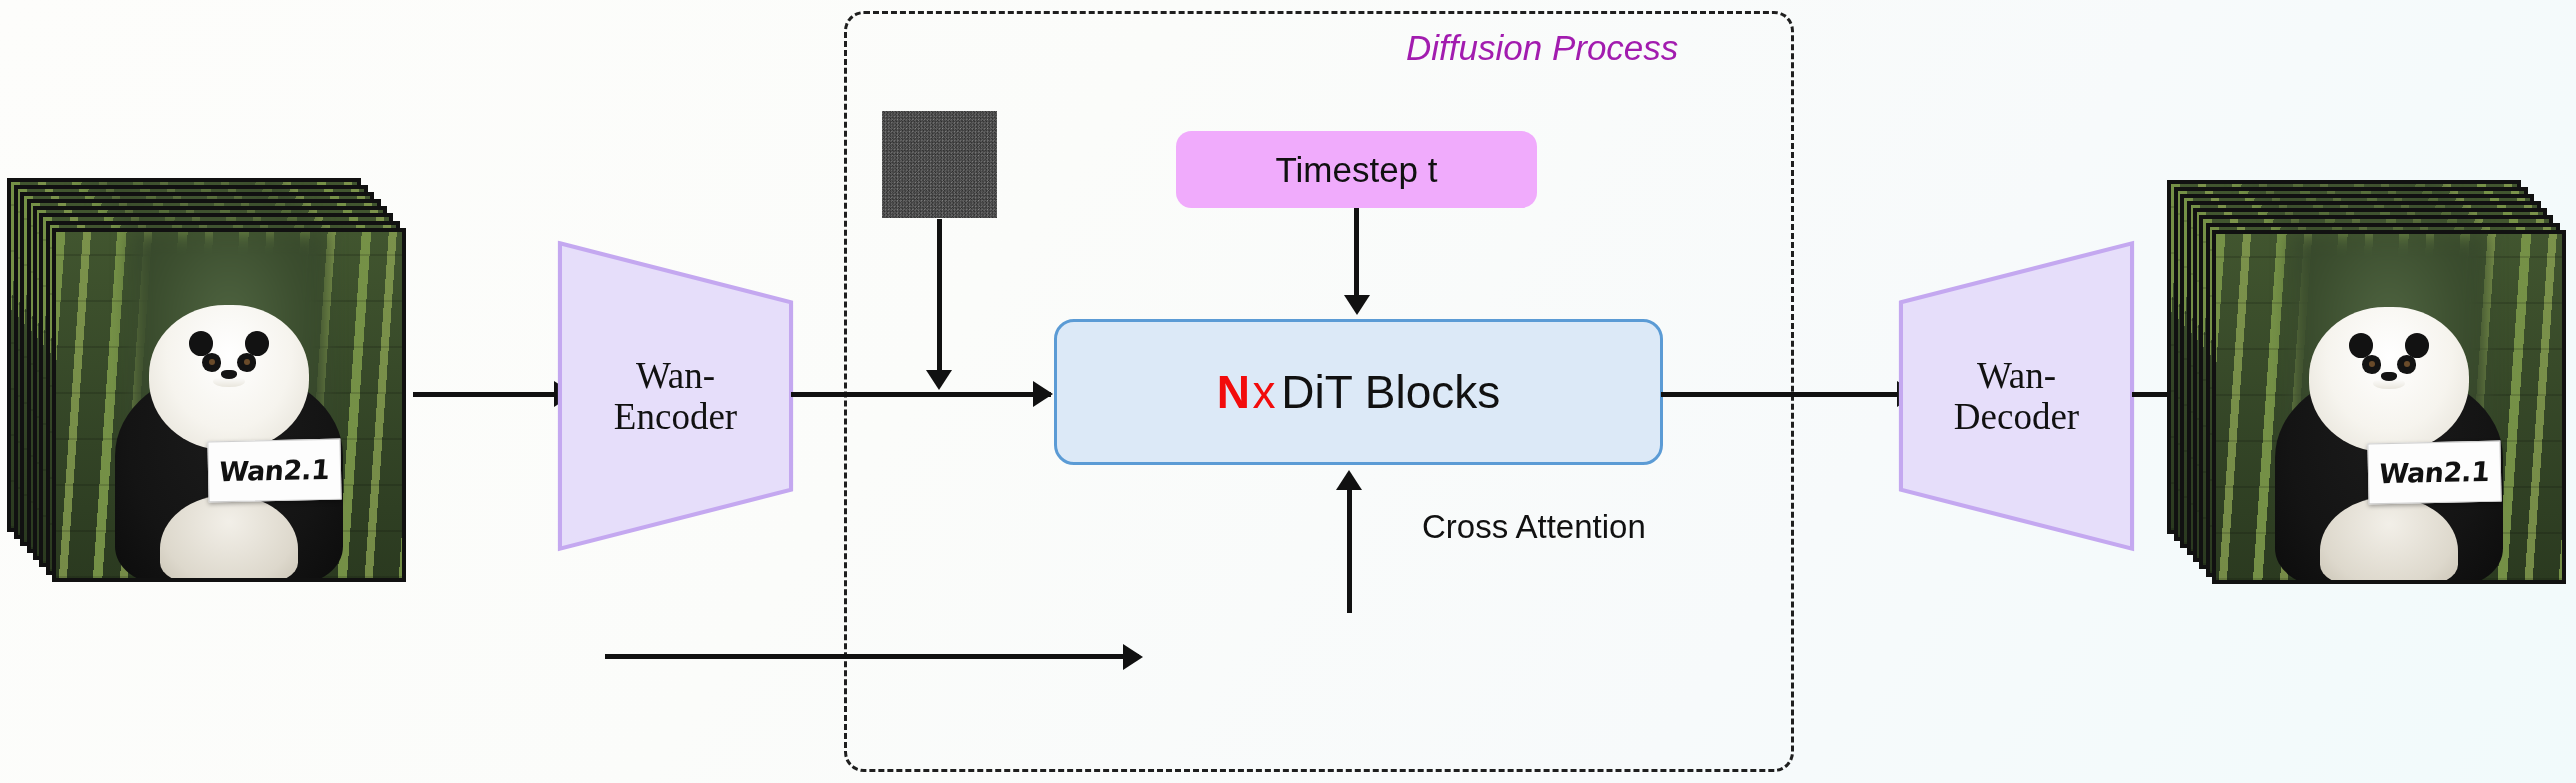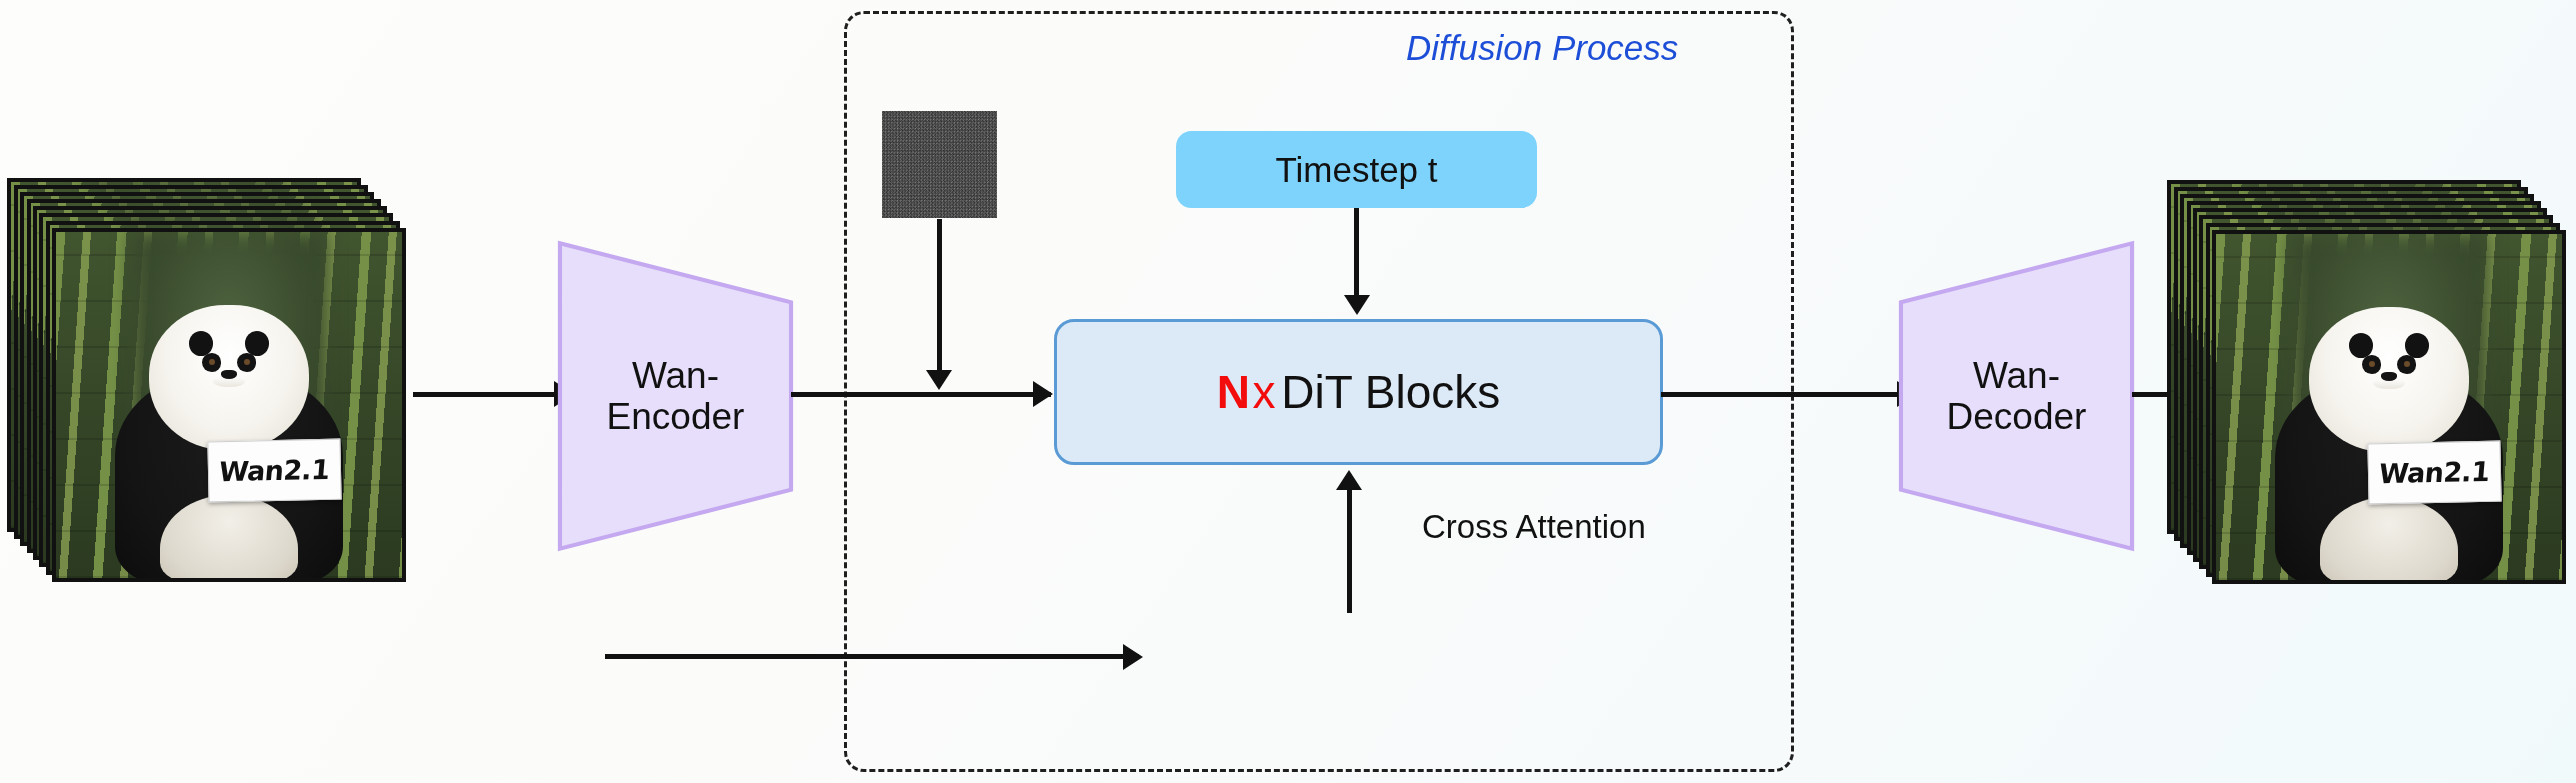--- a/index.html
+++ b/index.html
@@ -16,21 +16,21 @@
 
   
   .diffusion-box{
     left:844px;top:10.6px;width:950px;height:761px;
     border:3px dashed #1f1f1f;
     border-radius:20px;
     box-sizing:border-box;
   }
   .diffusion-label{
     left:1406px;top:28px;
-    font-size:35px;font-style:italic;color:#1d4ed8;
+    font-size:35px;font-style:italic;color:#a21caf;
     white-space:nowrap;letter-spacing:0px;
   }
 
   
   .stack{width:413px;height:402px;}
   .frame{
     position:absolute;width:354px;height:354px;
     border:4.1px solid #111;box-sizing:border-box;
     overflow:hidden;background:#2d3d28;
   }
@@ -126,21 +126,21 @@
   }
 
   
   .box{
     box-sizing:border-box;
     display:flex;align-items:center;justify-content:center;
     text-align:center;color:#111;
   }
   .timestep-box{
     left:1176px;top:131px;width:361px;height:77px;
-    background:#7dd3fc;border-radius:15.4px;
+    background:#f0abfc;border-radius:15.4px;
     font-size:35px;
   }
   .dit-box{
     left:1054px;top:319px;width:609px;height:146px;
     background:#dce9f7;border:3px solid #5b9bd5;border-radius:20px;
     font-size:46px;
   }
   .dit-box .n{color:#f20c0c;font-weight:700;}
   .dit-box .x{color:#f20c0c;font-weight:400;padding:0 5.9px 0 2.4px;}
   .umt5-box{
@@ -154,21 +154,21 @@
     font-size:31px;line-height:1.28;flex-direction:column;
     padding:0 15.4px;
   }
 
   
   .trap{position:absolute;}
   .trap svg{display:block;}
   .trap .lbl{
     position:absolute;inset:0;
     display:flex;flex-direction:column;align-items:center;justify-content:center;
-    font-size:37px;color:#111;line-height:1.12;pointer-events:none;
+    font-size:37px;color:#111;line-height:1.12;pointer-events:none;font-family:Liberation Serif, serif;
   }
 
   
   .hline{height:5.3px;background:#111;}
   .vline{width:5.3px;background:#111;}
   .arrowhead{
     width:0;height:0;border-top:13px solid transparent;border-bottom:13px solid transparent;
   }
   .arrow-right{border-left:20px solid #111;}
   .arrow-down{

